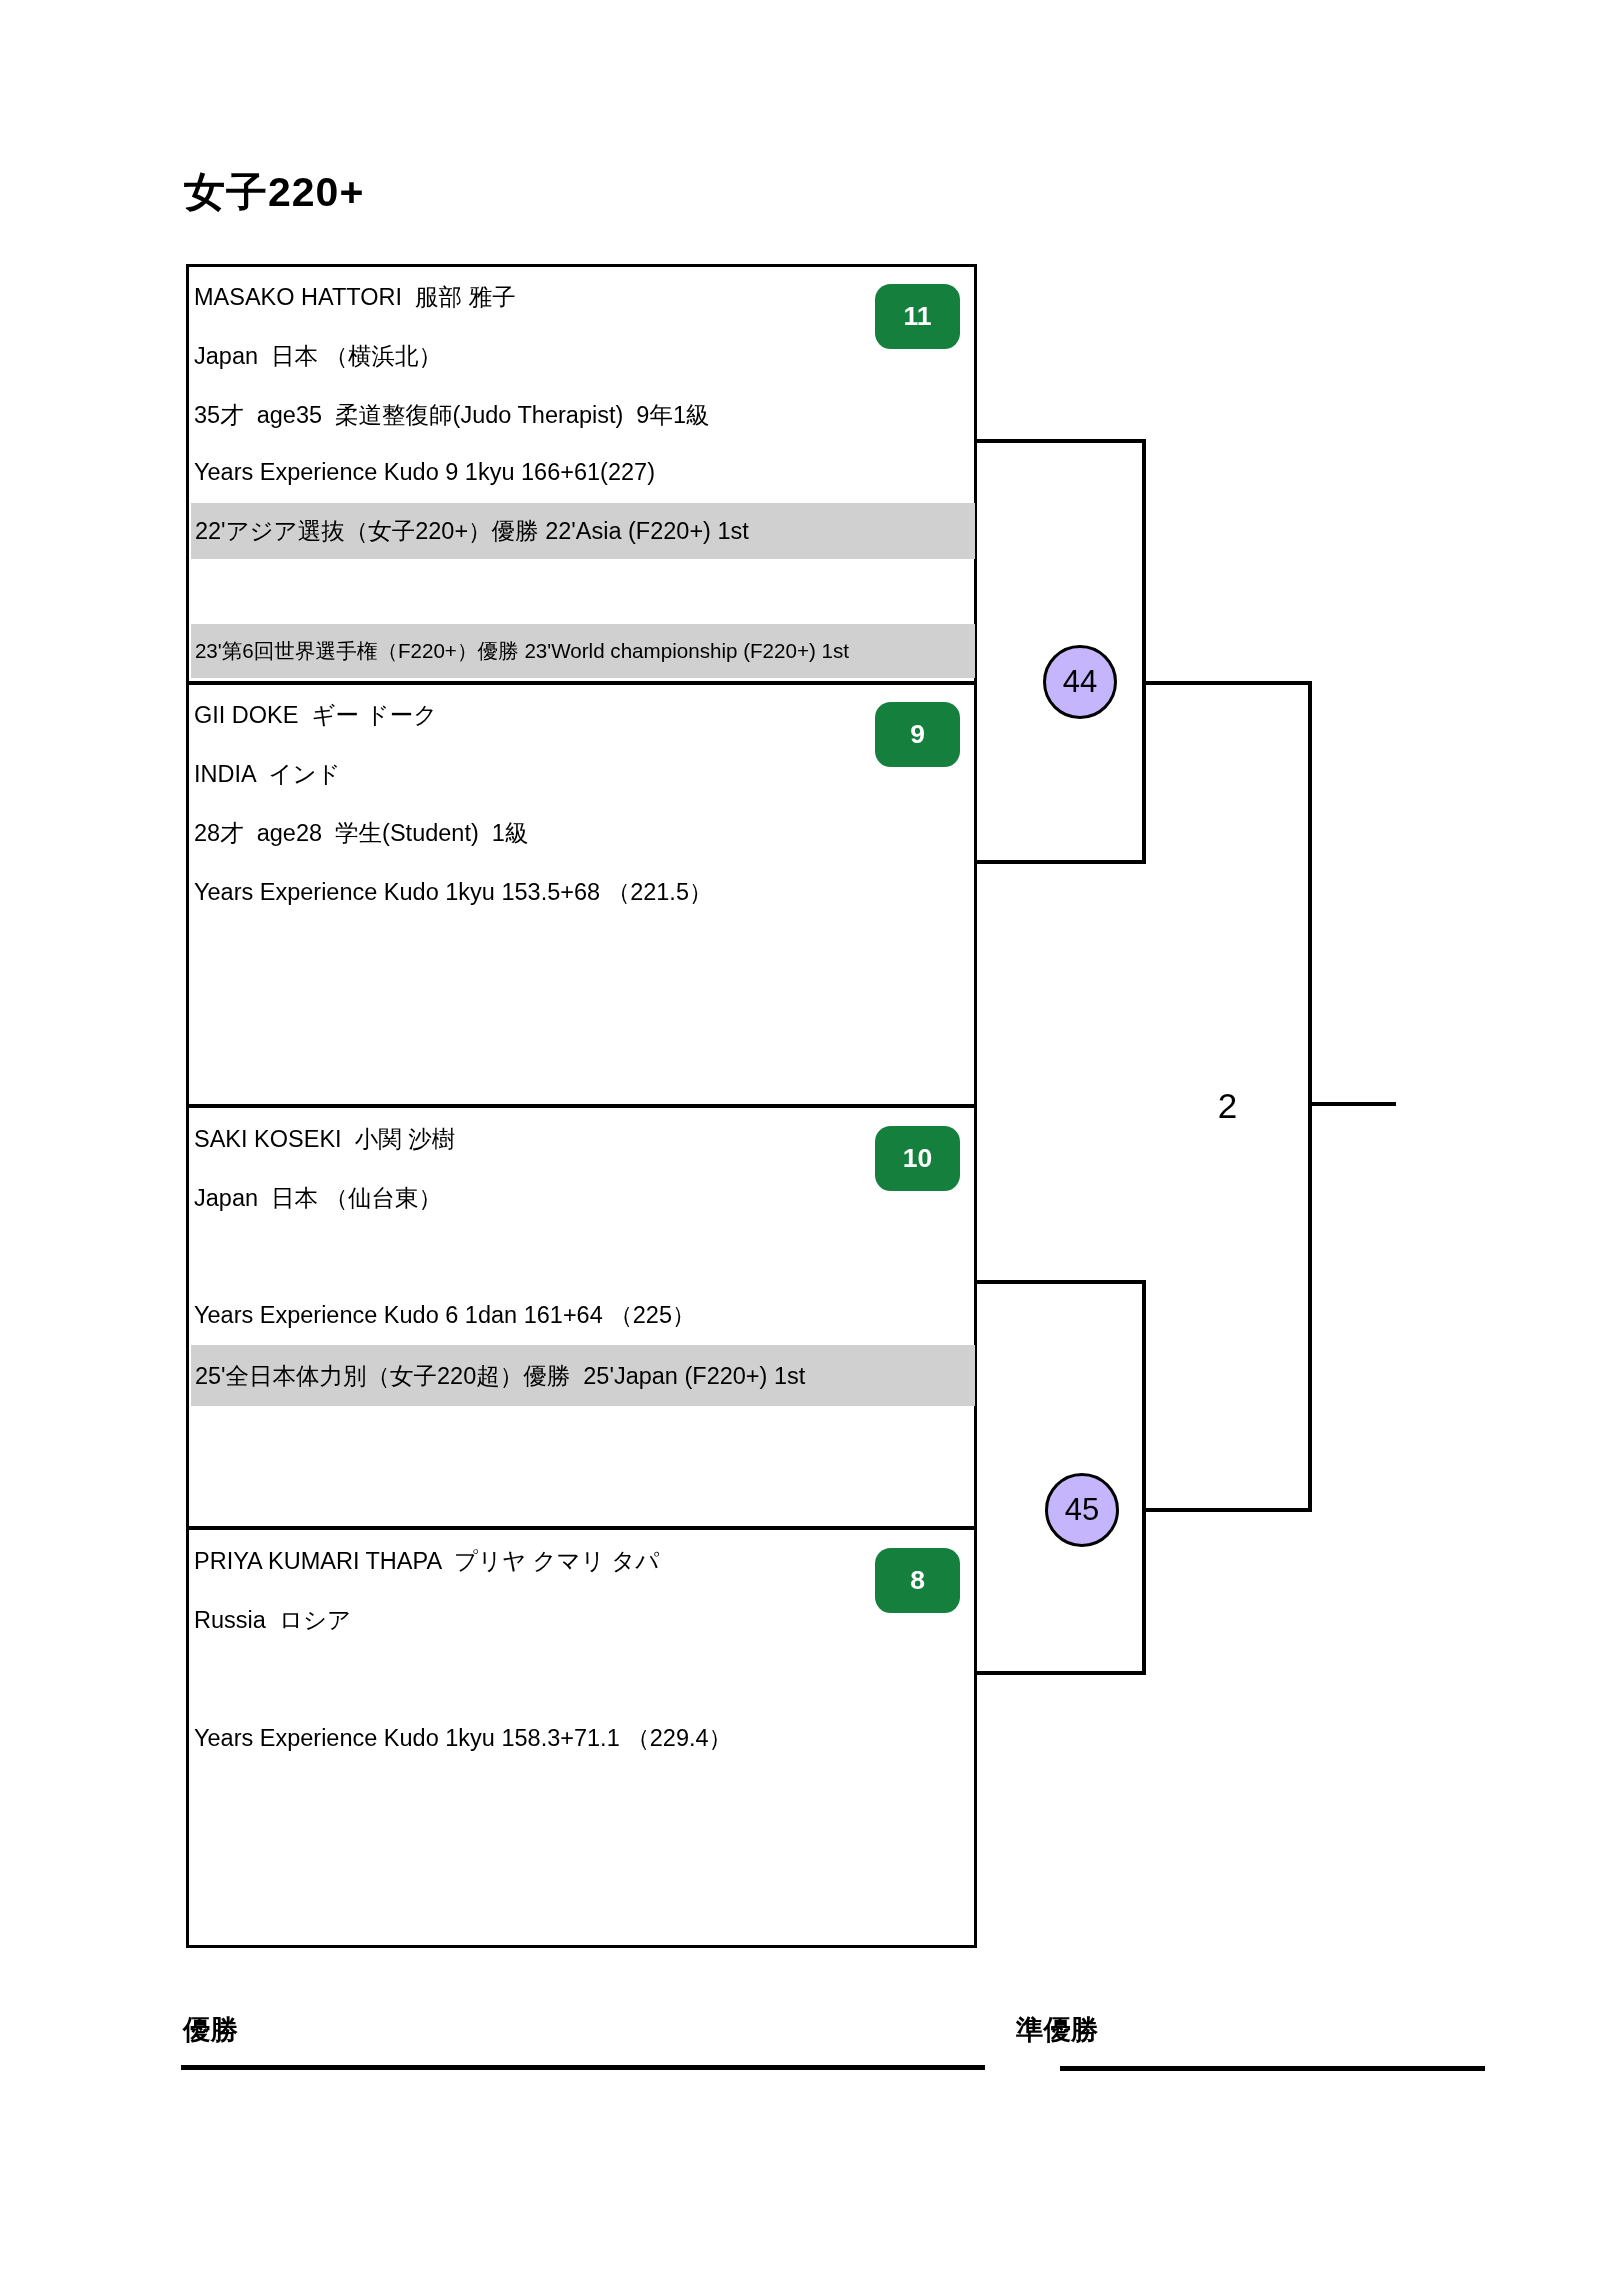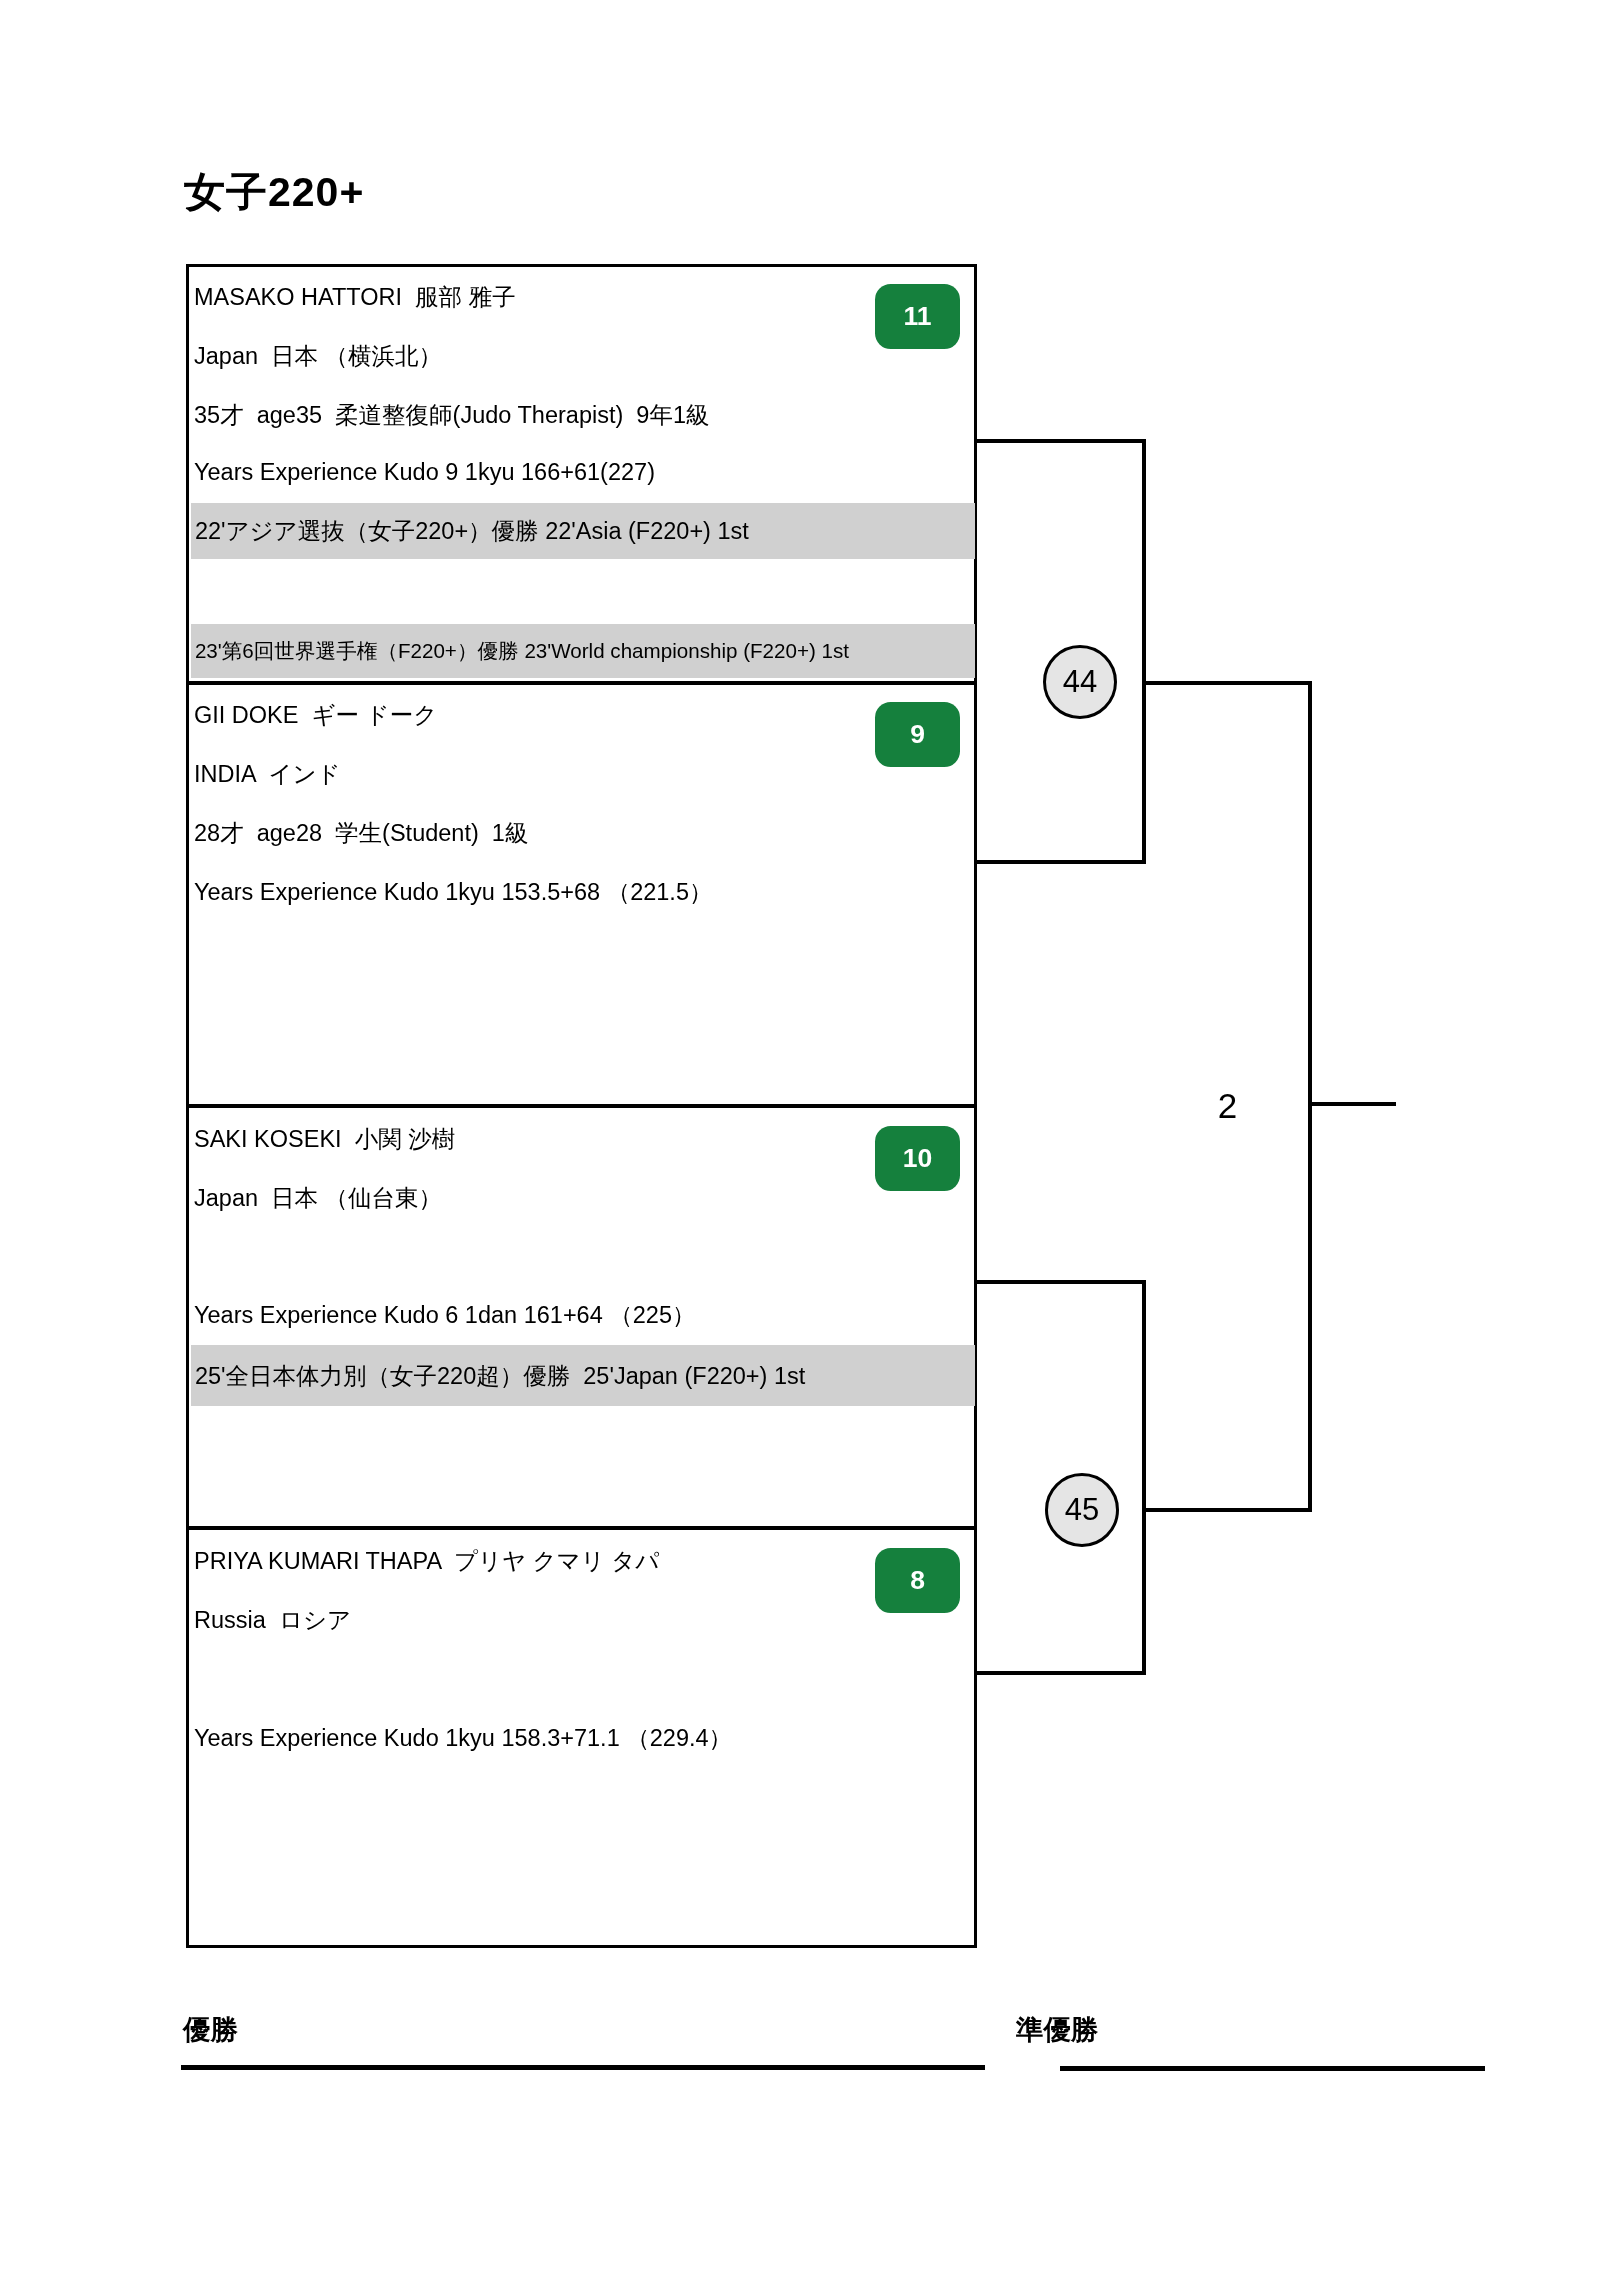--- a/index.html
+++ b/index.html
@@ -39,21 +39,21 @@
   .achv.small{font-size:20.6px;height:54px;}
   .badge{
     left:875px;width:85px;height:65px;
     background:#15803d;border-radius:15.7px;
     display:flex;align-items:center;justify-content:center;
     color:#fff;font-size:26.5px;font-weight:bold;
   }
   .line{background:#000;}
   .match-circle{
     width:74px;height:74px;border:3.9px solid #000;border-radius:50%;
-    box-sizing:border-box;background:#e5e5e5;
+    box-sizing:border-box;background:#c4b5fd;
     display:flex;align-items:center;justify-content:center;
     font-size:31px;
   }
   #final-label{
     left:1198px;top:1064px;width:59px;height:51px;
     font-size:35px;display:flex;align-items:center;justify-content:center;
   }
   .footer-label{
     top:1996px;font-size:27.4px;font-weight:bold;white-space:pre;
   }

